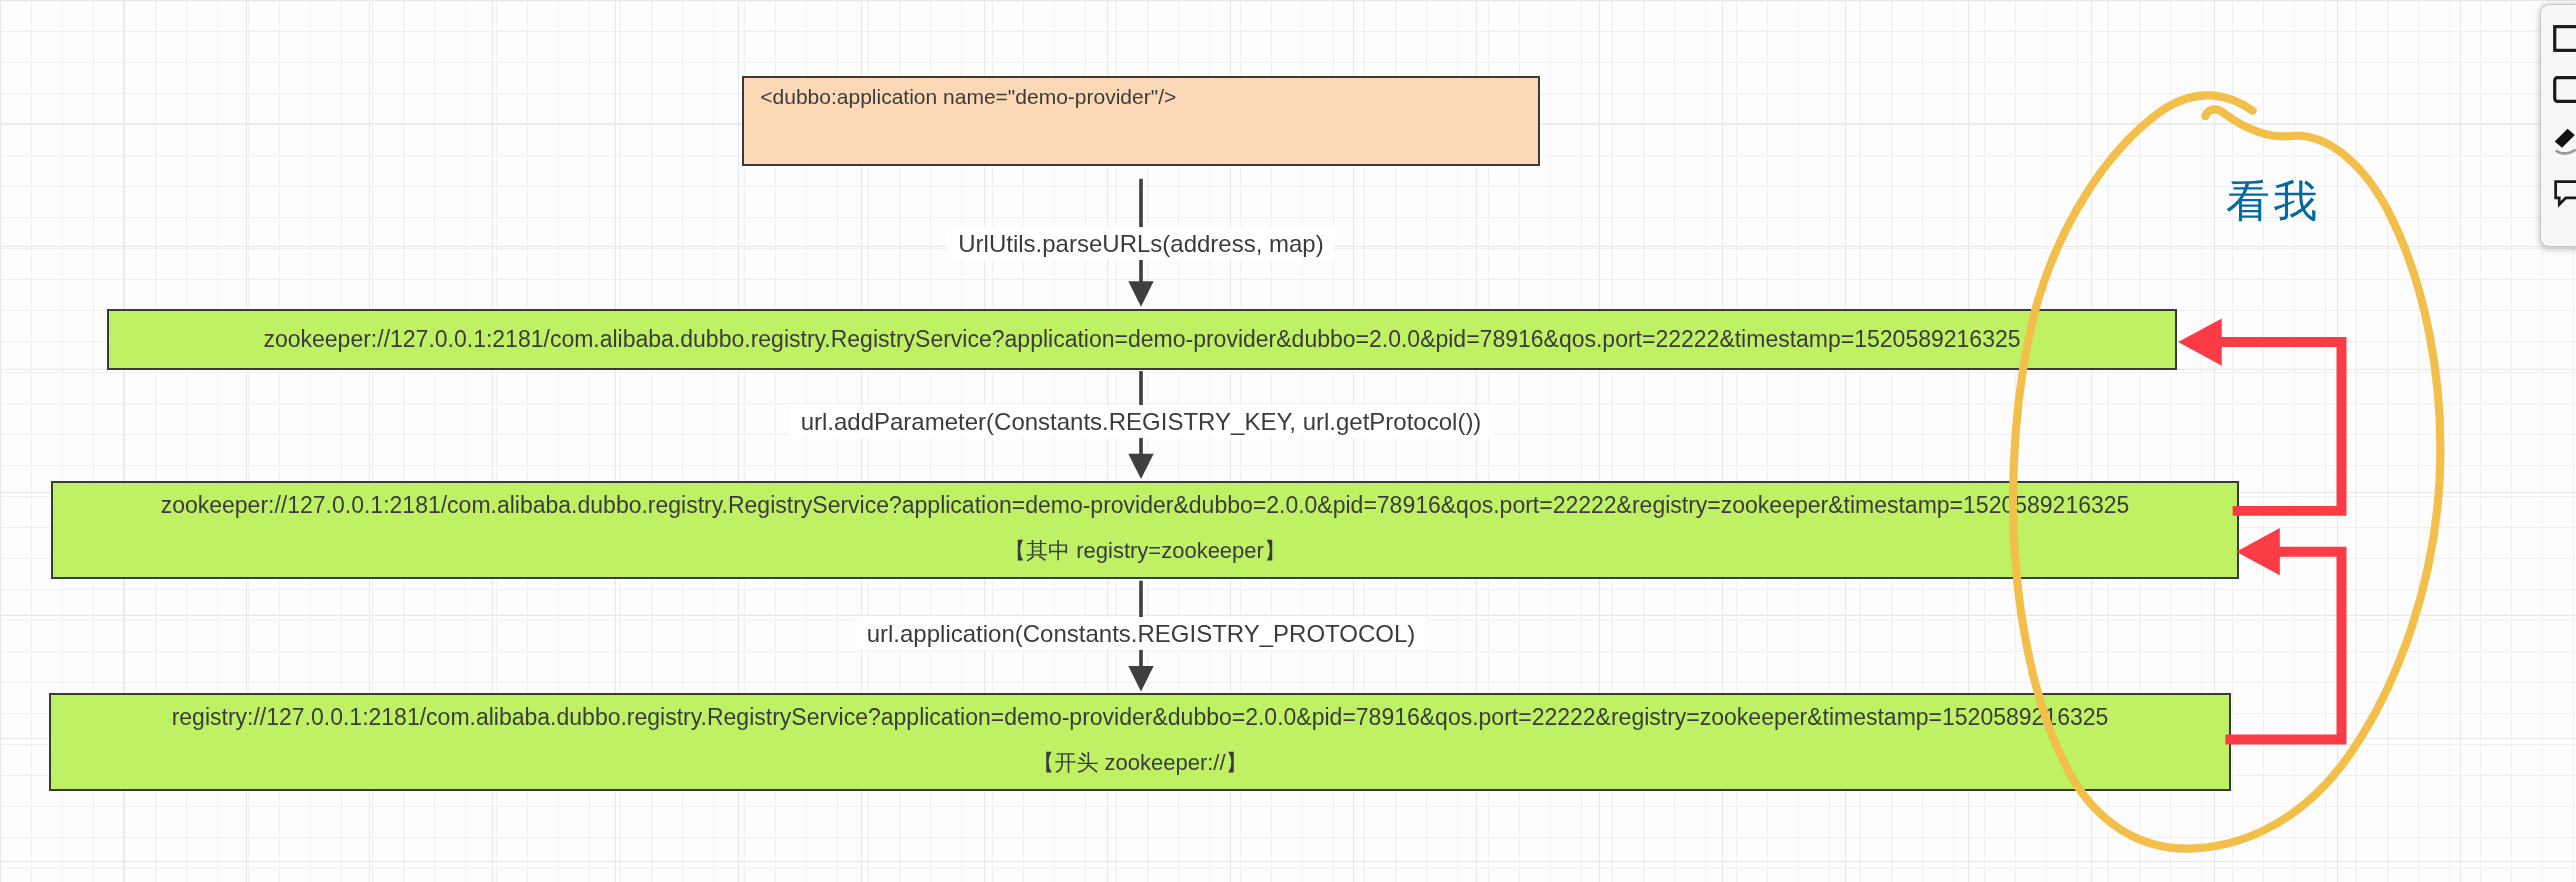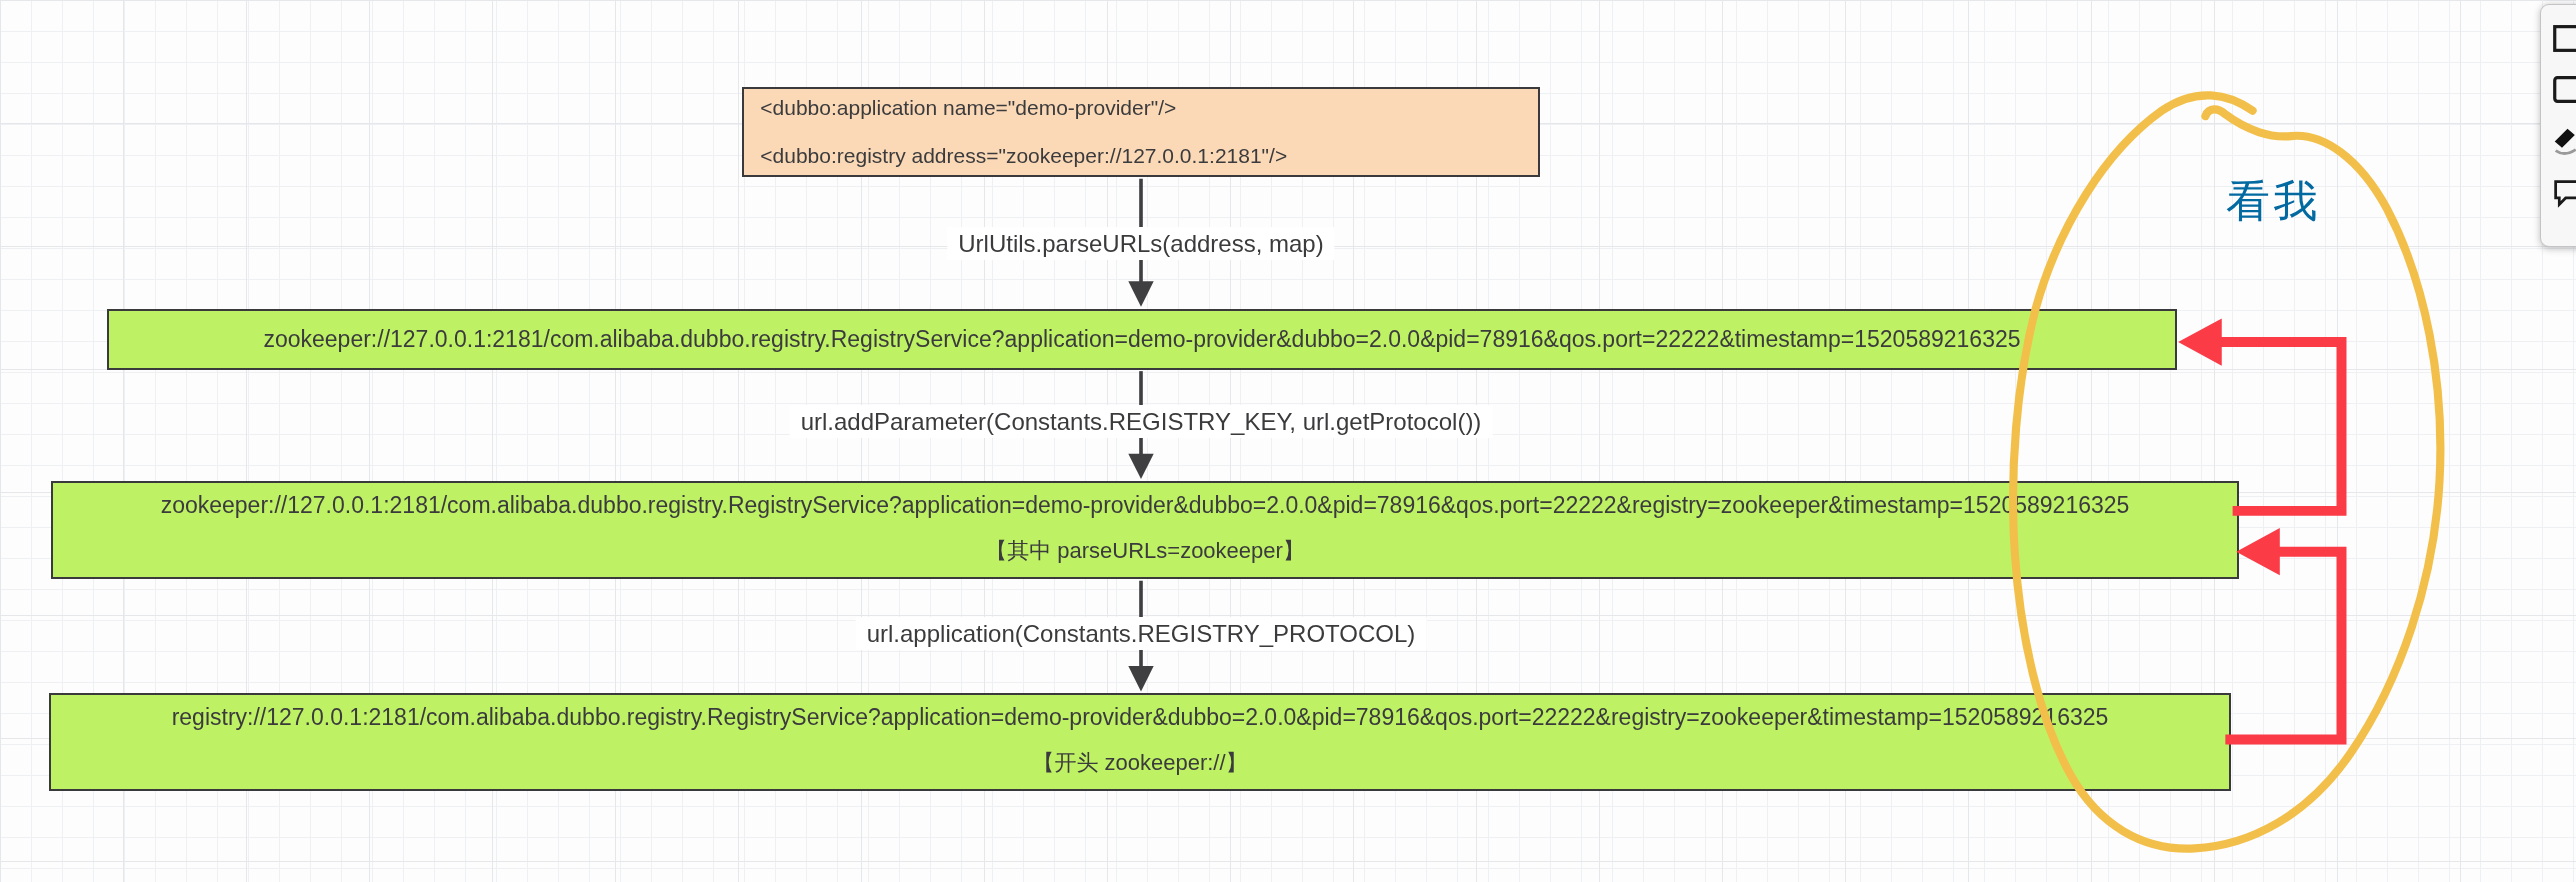--- a/index.html
+++ b/index.html
@@ -13,21 +13,21 @@
       linear-gradient(#eff0f3 0.9px,transparent 0.9px),
       linear-gradient(90deg,#eff0f3 0.9px,transparent 0.9px);
     background-size:123px 123px,123px 123px,31px 31px,31px 31px;
   }
   .node{
     position:absolute;box-sizing:border-box;border:2.7px solid #3a3a3c;
     background:#bef264;color:#3b3b3d;z-index:1;
   }
   .node .line{white-space:nowrap;}
   .config{
-    left:742px;top:87px;width:798px;height:90px;background:#fbd9b6;
+    left:742px;top:76px;width:798px;height:90px;background:#fbd9b6;
     display:flex;flex-direction:column;justify-content:space-between;
     padding:7.3px 0 7.3px 16.3px;font-size:21px;
   }
   .urlbox{display:flex;flex-direction:column;justify-content:space-between;
     align-items:center;font-size:23px;}
   .urlbox.single{justify-content:center;}
   .b2{left:107px;top:309px;width:2070px;height:61px;}
   .b3{left:51px;top:481px;width:2188px;height:98px;padding:9px 0 11px 0;}
   .b4{left:49px;top:693px;width:2182px;height:98px;padding:9px 0 11px 0;}
   .cjk-line{font-size:22px;}
@@ -49,34 +49,33 @@
     background:#f7f7f7;border:1.8px solid #c4c4c6;border-radius:9px;
     box-shadow:0 1.8px 7.3px rgba(0,0,0,.25);
   }
   .tool{position:absolute;left:11px;width:31px;height:31px;}
 </style>
 </head>
 <body>
 
 <div class="node config">
   <div class="line">&lt;dubbo:application name="demo-provider"/&gt;</div>
-  <div class="line">&lt;dubbo:registry address="zookeeper://127.0.0.1:2181"/&gt;</div>
 </div>
 
 <div class="step-label l1">UrlUtils.parseURLs(address, map)</div>
 <div class="step-label l2">url.addParameter(Constants.REGISTRY_KEY, url.getProtocol())</div>
 <div class="step-label l3">url.application(Constants.REGISTRY_PROTOCOL)</div>
 
 <div class="node urlbox single b2">
   <div class="line">zookeeper://127.0.0.1:2181/com.alibaba.dubbo.registry.RegistryService?application=demo-provider&amp;dubbo=2.0.0&amp;pid=78916&amp;qos.port=22222&amp;timestamp=1520589216325</div>
 </div>
 
 <div class="node urlbox b3">
   <div class="line">zookeeper://127.0.0.1:2181/com.alibaba.dubbo.registry.RegistryService?application=demo-provider&amp;dubbo=2.0.0&amp;pid=78916&amp;qos.port=22222&amp;registry=zookeeper&amp;timestamp=1520589216325</div>
-  <div class="line cjk-line">【其中 parseURLs=zookeeper】</div>
+  <div class="line cjk-line">【其中 registry=zookeeper】</div>
 </div>
 
 <div class="node urlbox b4">
   <div class="line">registry://127.0.0.1:2181/com.alibaba.dubbo.registry.RegistryService?application=demo-provider&amp;dubbo=2.0.0&amp;pid=78916&amp;qos.port=22222&amp;registry=zookeeper&amp;timestamp=1520589216325</div>
   <div class="line cjk-line">【开头 zookeeper://】</div>
 </div>
 
 <div class="annotation-text">看我</div>
 
 <svg class="overlay" width="2576" height="882" viewBox="0 0 2838 972">

